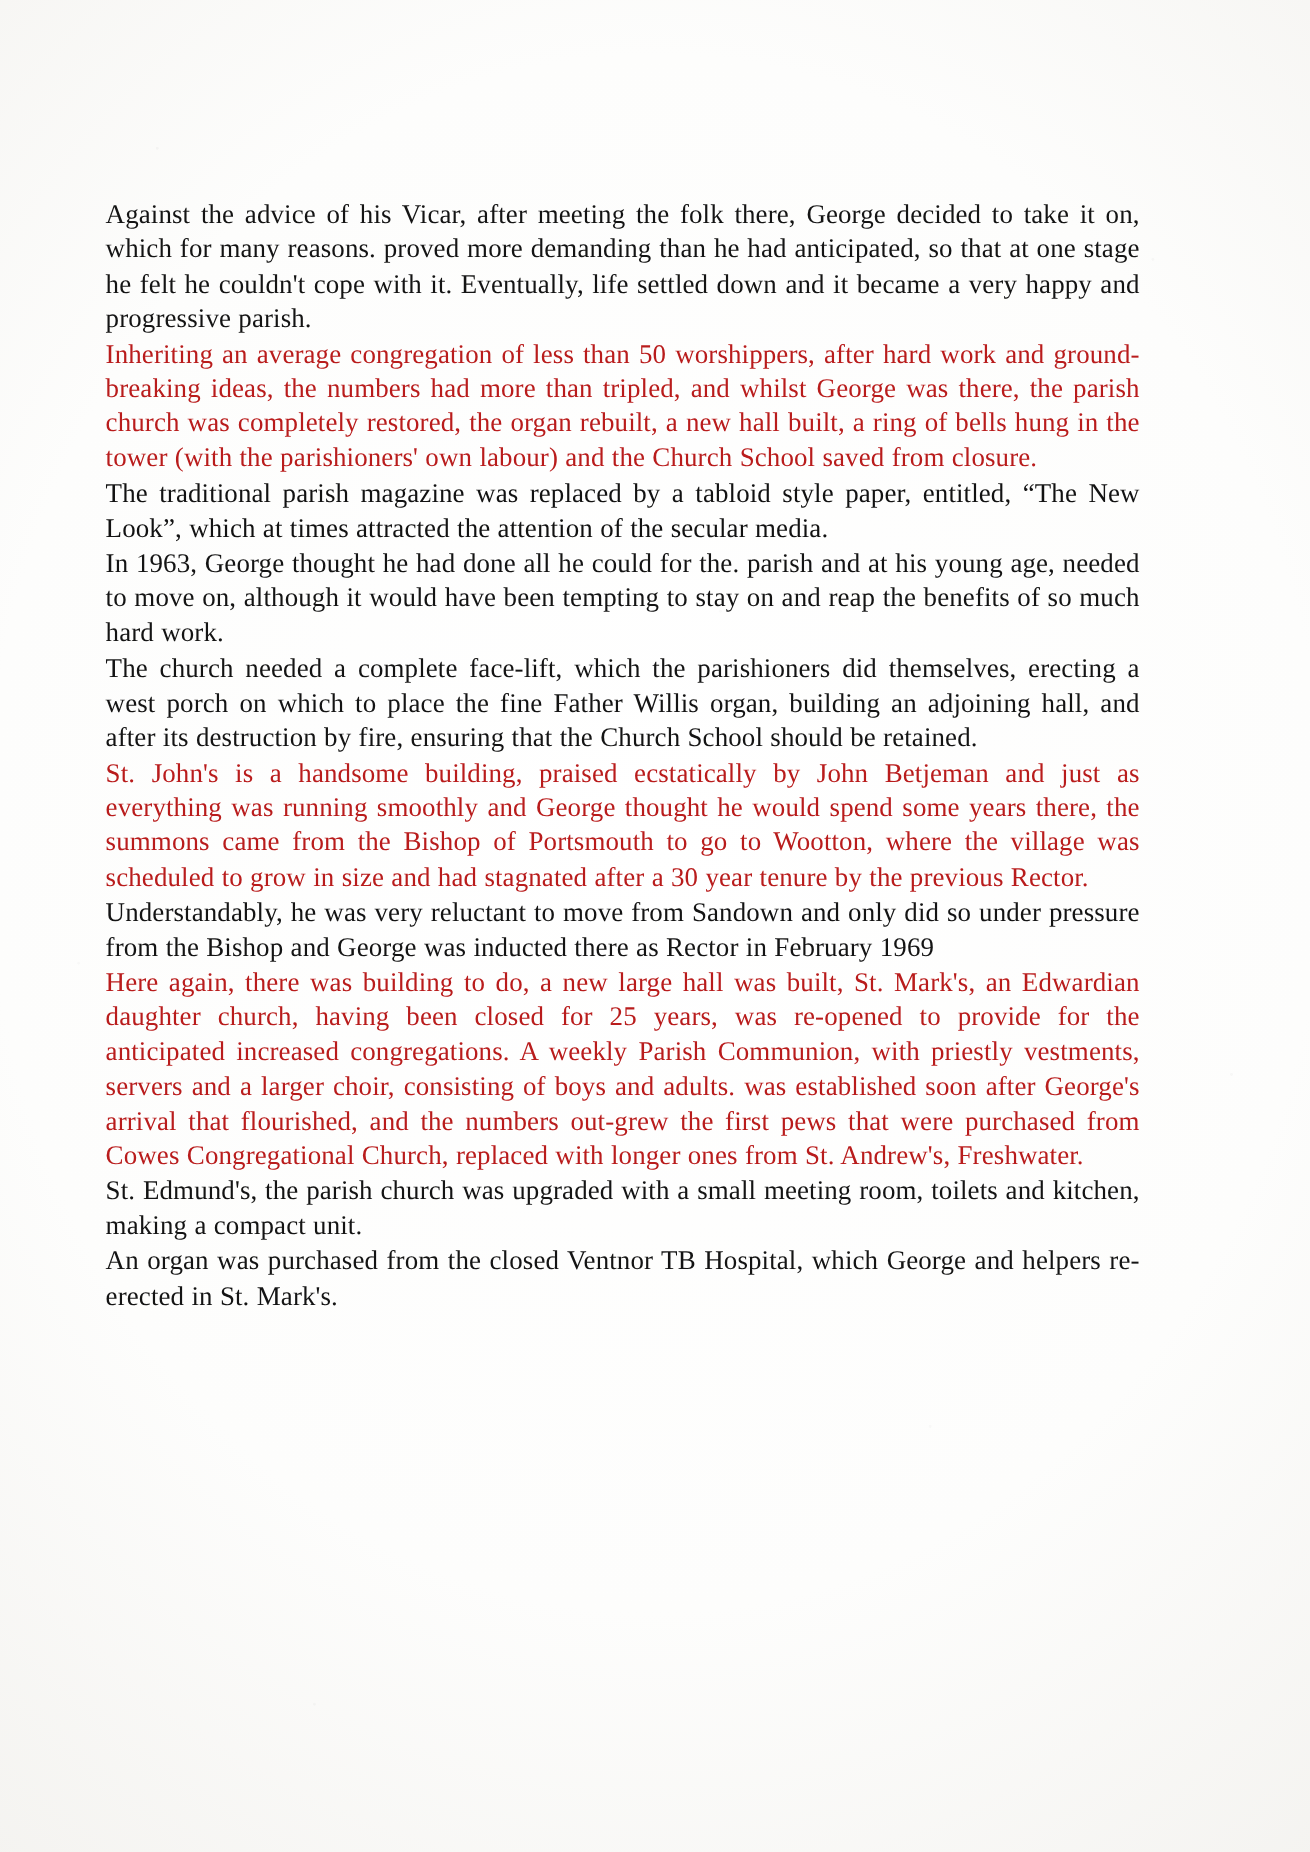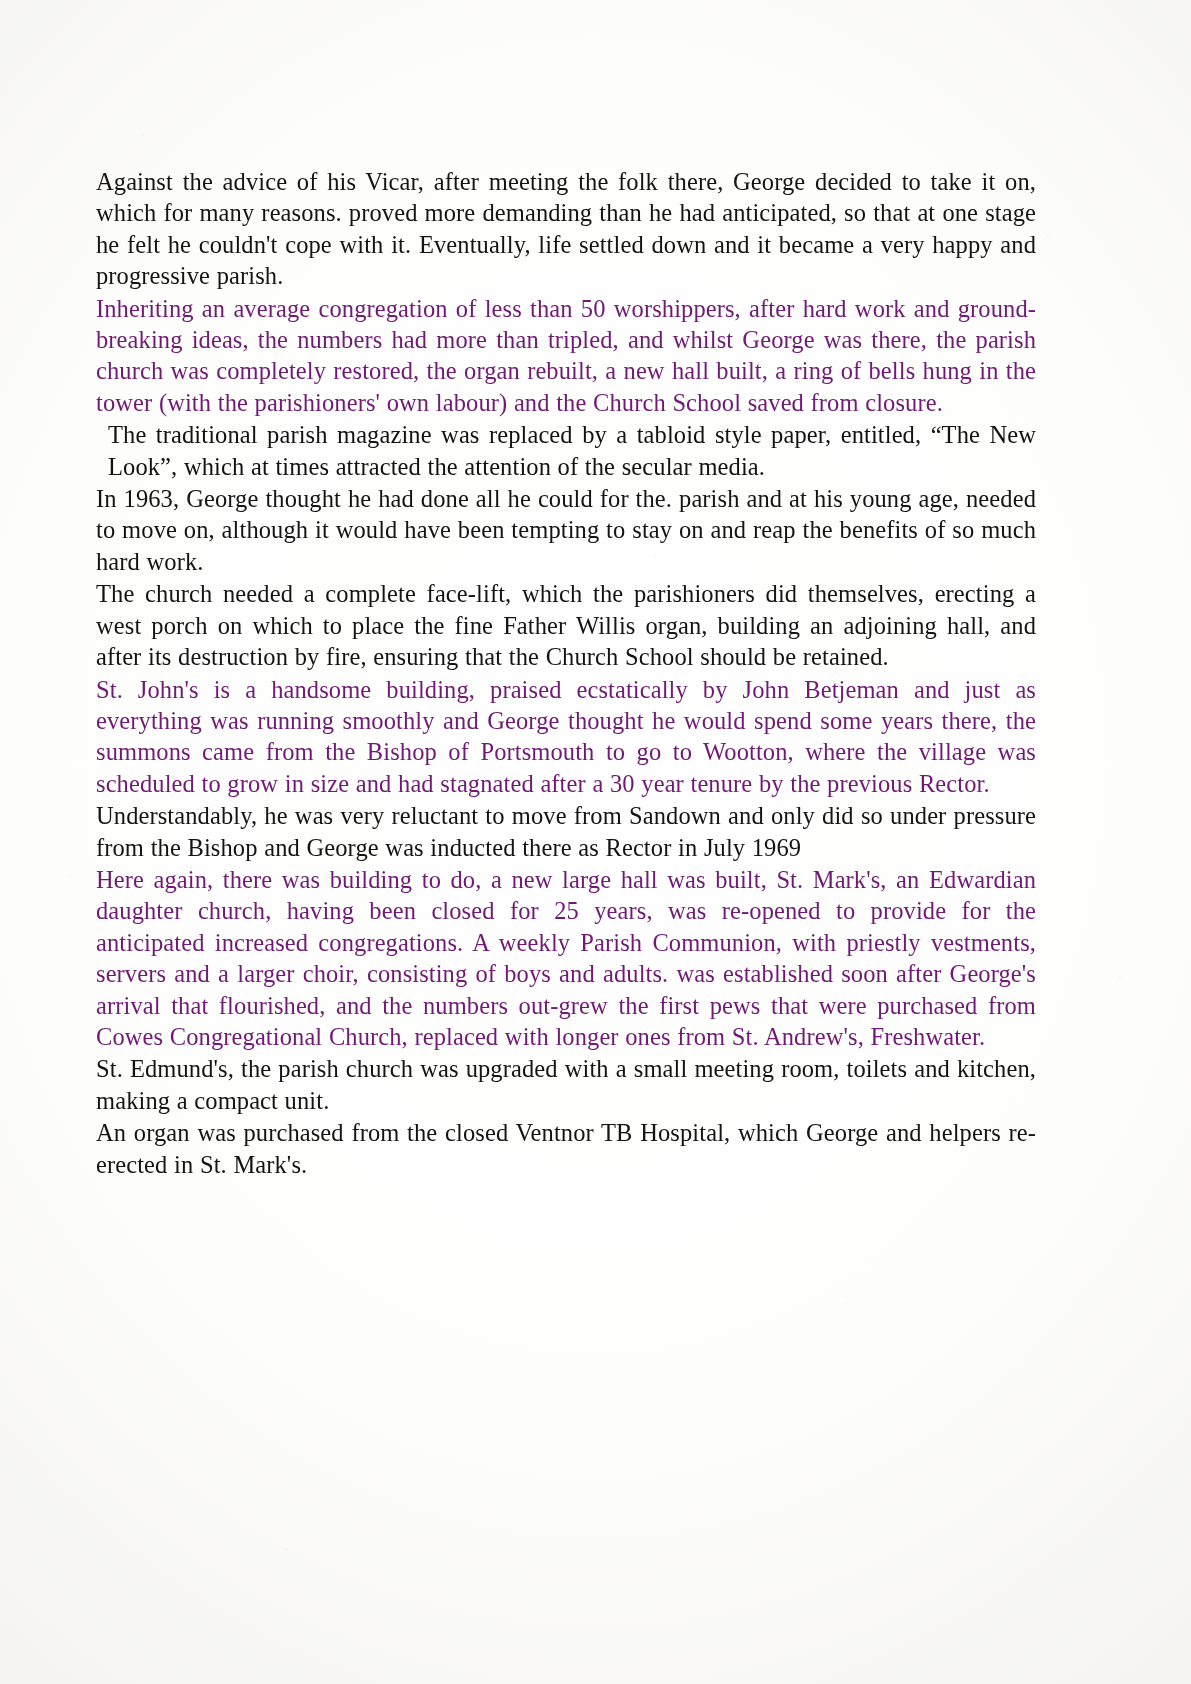--- a/index.html
+++ b/index.html
@@ -33,48 +33,48 @@
       radial-gradient(circle at 88% 14%, rgba(140,140,140,.10) 0 1px, transparent 1.6px),
       radial-gradient(circle at 24% 92%, rgba(140,140,140,.10) 0 1px, transparent 1.6px),
       radial-gradient(circle at 71% 77%, rgba(140,140,140,.09) 0 1px, transparent 1.6px),
       radial-gradient(circle at 55% 33%, rgba(140,140,140,.07) 0 1px, transparent 1.6px),
       radial-gradient(circle at 94% 58%, rgba(140,140,140,.10) 0 1px, transparent 1.6px),
       radial-gradient(circle at 6% 52%, rgba(140,140,140,.08) 0 1px, transparent 1.6px);
   }
   .page {
     position: absolute;
     left: 96px;
-    top: 166px;
+    top: 180px;
     width: 940px;
   }
   .para {
     margin: 0 0 1px 0;
     font-size: 24.5px;
     line-height: 31.4px;
     text-align: justify;
     text-justify: inter-word;
     letter-spacing: .1px;
     word-spacing: .4px;
     color: #171717;
   }
   
   .para.w1 { color: #141414; }
-  .para.w2 { color: #701a75; }
-  .para.w3 { color: #121212; margin-left: 12px; }
+  .para.w2 { color: #b91c1c; }
+  .para.w3 { color: #121212; }
 </style>
 </head>
 <body>
 
 <div class="scan-bg"></div>
 <div class="scan-noise"></div>
 
 <div class="page">
   <p class="para w1">Against the advice of his Vicar, after meeting the folk there, George decided to take it on, which for many reasons. proved more demanding than he had anticipated, so that at one stage he felt he couldn't cope with it. Eventually, life settled down and it became a very happy and progressive parish.</p>
   <p class="para w2">Inheriting an average congregation of less than 50 worshippers, after hard work and ground-breaking ideas, the numbers had more than tripled, and whilst George was there, the parish church was completely restored, the organ rebuilt, a new hall built, a ring of bells hung in the tower (with the parishioners' own labour) and the Church School saved from closure.</p>
   <p class="para w3">The traditional parish magazine was replaced by a tabloid style paper, entitled, “The New Look”, which at times attracted the attention of the secular media.</p>
   <p class="para w1">In 1963, George thought he had done all he could for the. parish and at his young age, needed to move on, although it would have been tempting to stay on and reap the benefits of so much hard work.</p>
   <p class="para w1">The church needed a complete face-lift, which the parishioners did themselves, erecting a west porch on which to place the fine Father Willis organ, building an adjoining hall, and after its destruction by fire, ensuring that the Church School should be retained.</p>
   <p class="para w2">St. John's is a handsome building, praised ecstatically by John Betjeman and just as everything was running smoothly and George thought he would spend some years there, the summons came from the Bishop of Portsmouth to go to Wootton, where the village was scheduled to grow in size and had stagnated after a 30 year tenure by the previous Rector.</p>
-  <p class="para w1">Understandably, he was very reluctant to move from Sandown and only did so under pressure from the Bishop and George was inducted there as Rector in July 1969</p>
+  <p class="para w1">Understandably, he was very reluctant to move from Sandown and only did so under pressure from the Bishop and George was inducted there as Rector in February 1969</p>
   <p class="para w2">Here again, there was building to do, a new large hall was built, St. Mark's, an Edwardian daughter church, having been closed for 25 years, was re-opened to provide for the anticipated increased congregations. A weekly Parish Communion, with priestly vestments, servers and a larger choir, consisting of boys and adults. was established soon after George's arrival that flourished, and the numbers out-grew the first pews that were purchased from Cowes Congregational Church, replaced with longer ones from St. Andrew's, Freshwater.</p>
   <p class="para w1">St. Edmund's, the parish church was upgraded with a small meeting room, toilets and kitchen, making a compact unit.</p>
   <p class="para w1">An organ was purchased from the closed Ventnor TB Hospital, which George and helpers re-erected in St. Mark's.</p>
 </div>
 
 </body></html>

